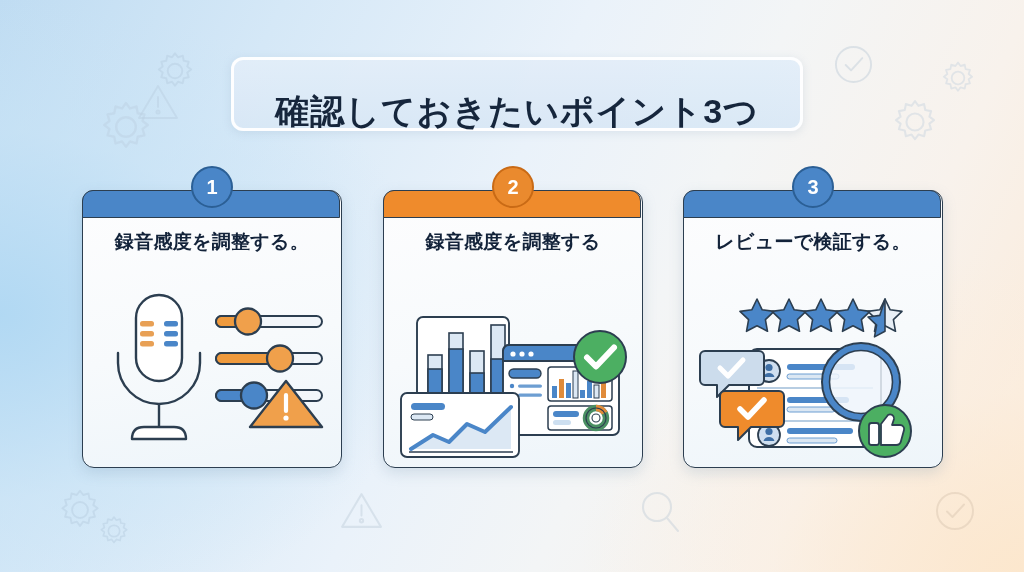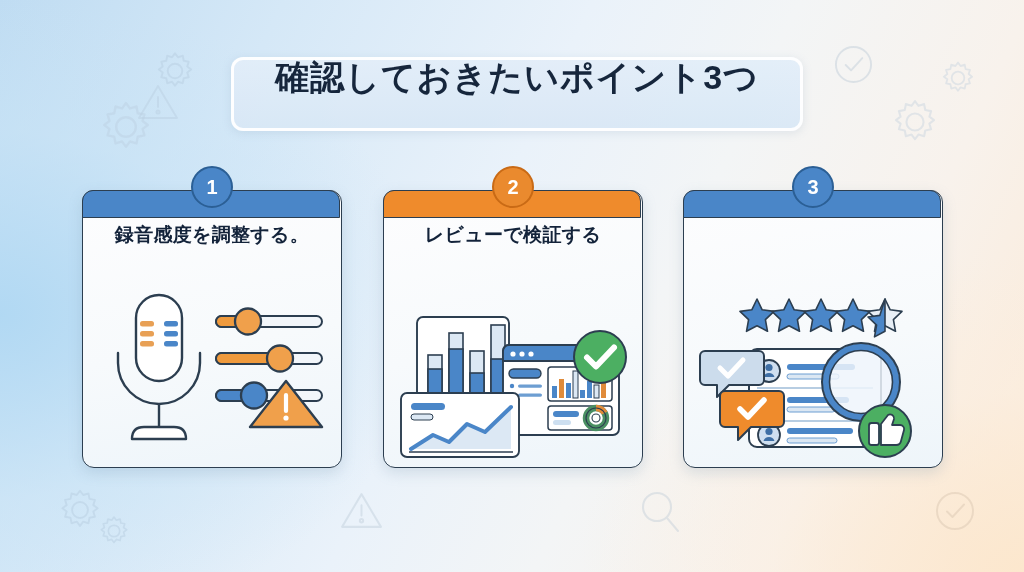--- a/index.html
+++ b/index.html
@@ -17,21 +17,21 @@
   
   .deco{position:absolute;opacity:.5;}
   .deco svg{display:block;}
   
   .title-wrap{
     position:absolute;left:231px;top:57px;width:566px;height:68px;
     border-radius:12px;
     background:linear-gradient(180deg,rgba(226,237,248,.92),rgba(216,231,245,.92));
     border:3px solid rgba(255,255,255,.95);
     box-shadow:0 2px 10px rgba(120,150,180,.18);
-    display:flex;align-items:flex-start;justify-content:center;
+    display:flex;align-items:flex-end;justify-content:center;
   }
   .title-text{
     font-size:34px;font-weight:bold;color:#16263c;letter-spacing:1px;
     white-space:nowrap;line-height:1;
   }
   
   .card{
     position:absolute;top:190px;width:258px;height:276px;
     border-radius:12px;overflow:visible;
     background:linear-gradient(170deg,#fdfdfe 0%,#f7fafc 55%,#eef5fa 100%);
@@ -49,21 +49,21 @@
   .badge{
     position:absolute;top:-25px;left:50%;transform:translateX(-50%);
     width:42px;height:42px;border-radius:50%;
     display:flex;align-items:center;justify-content:center;
     font-size:20px;font-weight:bold;color:#fff;
     box-sizing:border-box;z-index:4;
   }
   .card.blue  .badge{background:#4a86c8;border:2px solid #2b5f95;}
   .card.orange .badge{background:#ea8a2e;border:2px solid #c96a15;}
   .card-title{
-    position:absolute;left:12px;right:12px;top:31px;
+    position:absolute;left:12px;right:12px;top:38px;
     text-align:center;font-size:19px;font-weight:bold;color:#13233a;
     line-height:1.32;letter-spacing:.3px;
   }
   .art{position:absolute;left:0;right:0;bottom:8px;height:172px;}
   .art svg{display:block;margin:0 auto;}
 </style>
 </head>
 <body>
 
 <div id="stage">
@@ -207,21 +207,21 @@
           <circle cx="190" cy="131" r="2.6" fill="#ffffff"></circle>
         </g>
       </svg>
     </div>
   </div>
 
   <div class="card orange" style="left:383px;">
     <div class="card-head"></div>
     <div class="badge">2</div>
     <div class="card-title">
-      <div>レビューで検証する</div>
+      <div>録音感度を調整する</div>
     </div>
     <div class="art" style="bottom:4px;height:152px;">
       <svg width="236" height="152" viewBox="0 0 236 152">
 
         <g>
           <rect x="22" y="6" width="92" height="104" rx="6" fill="#ffffff" stroke="#2c3e50" stroke-width="1.9"></rect>
           <rect x="33" y="44" width="14" height="56" fill="#dce8f4" stroke="#2c3e50" stroke-width="1.6"></rect>
           <rect x="33" y="58" width="14" height="42" fill="#4a86c8" stroke="#2c3e50" stroke-width="1.6"></rect>
           <rect x="54" y="22" width="14" height="78" fill="#dce8f4" stroke="#2c3e50" stroke-width="1.6"></rect>
           <rect x="54" y="38" width="14" height="62" fill="#4a86c8" stroke="#2c3e50" stroke-width="1.6"></rect>
@@ -279,20 +279,21 @@
           <circle cx="205" cy="46" r="26" fill="#4caf62" stroke="#2c3e50" stroke-width="2"></circle>
           <path d="M192 46.5 l9 9 l18 -19" fill="none" stroke="#ffffff" stroke-width="6" stroke-linecap="round" stroke-linejoin="round"></path>
         </g>
       </svg>
     </div>
   </div>
 
   <div class="card blue" style="left:683px;">
     <div class="card-head"></div>
     <div class="badge">3</div>
+    <div class="card-title">レビューで検証する。</div>
     <div class="art" style="bottom:6px;height:164px;">
       <svg width="236" height="164" viewBox="0 0 236 164">
 
         <g>
           <g fill="#4a86c8" stroke="#2c3e50" stroke-width="1.6" stroke-linejoin="round">
             <path d="M62 2 l5.2 10.8 11.8 1.6 -8.6 8.2 2.1 11.7 -10.5 -5.6 -10.5 5.6 2.1 -11.7 -8.6 -8.2 11.8 -1.6 z"></path>
             <path d="M94 2 l5.2 10.8 11.8 1.6 -8.6 8.2 2.1 11.7 -10.5 -5.6 -10.5 5.6 2.1 -11.7 -8.6 -8.2 11.8 -1.6 z"></path>
             <path d="M126 2 l5.2 10.8 11.8 1.6 -8.6 8.2 2.1 11.7 -10.5 -5.6 -10.5 5.6 2.1 -11.7 -8.6 -8.2 11.8 -1.6 z"></path>
             <path d="M158 2 l5.2 10.8 11.8 1.6 -8.6 8.2 2.1 11.7 -10.5 -5.6 -10.5 5.6 2.1 -11.7 -8.6 -8.2 11.8 -1.6 z"></path>
           </g>

